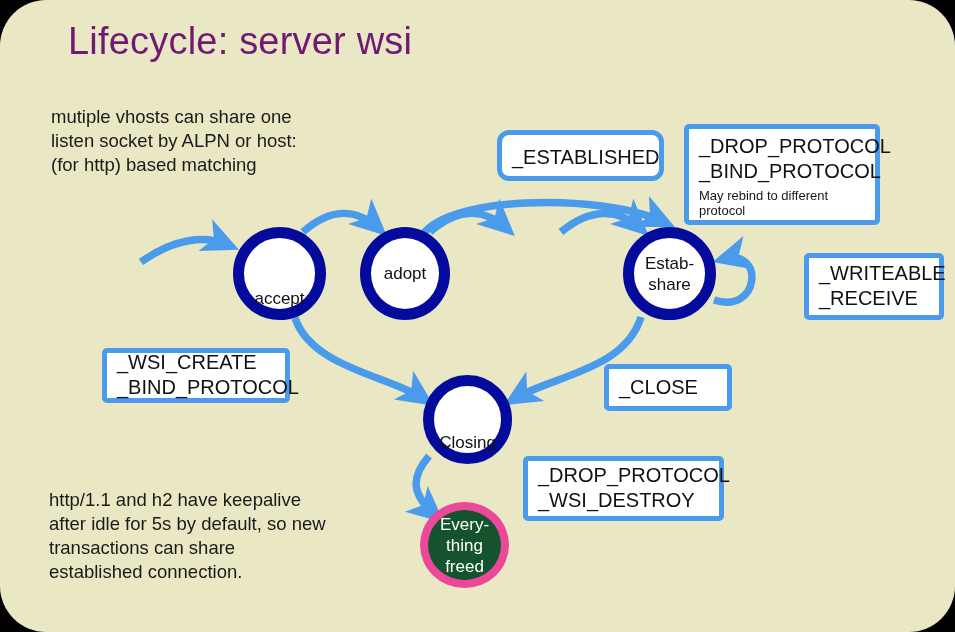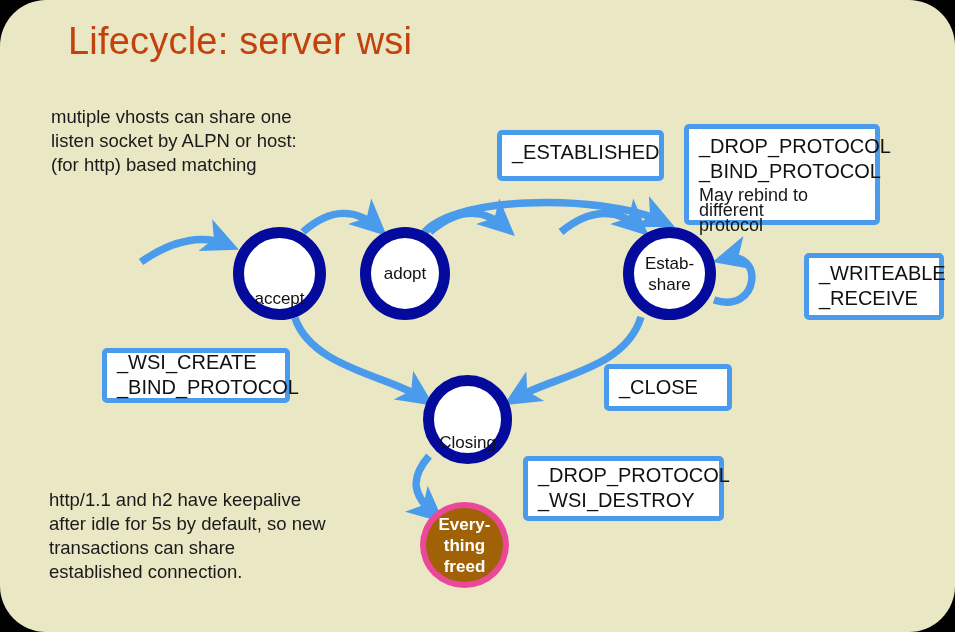--- a/index.html
+++ b/index.html
@@ -29,21 +29,21 @@
     height: 632px;
     pointer-events: none;
   }
 
   
   .page-title {
     position: absolute;
     left: 68px;
     top: 20px;
     font-size: 38px;
-    color: #c2410c;
+    color: #701a75;
     letter-spacing: 0.2px;
     white-space: pre;
   }
   .note {
     position: absolute;
     font-size: 18.5px;
     line-height: 24px;
     color: #1a1a1a;
     white-space: pre-line;
   }
@@ -59,29 +59,29 @@
     box-sizing: border-box;
     padding: 5px 10px 6px 10px;
   }
   .callout .cl-main {
     font-size: 20px;
     line-height: 25px;
     color: #111111;
     white-space: pre-line;
   }
   .callout .cl-sub {
-    font-size: 18px;
+    font-size: 13px;
     line-height: 15px;
     color: #171717;
     white-space: pre-line;
     margin-top: 4px;
   }
 
   #cl-established { left: 497px; top: 130px; width: 167px; height: 51px;
-                    display: flex; align-items: flex-start; }
+                    display: flex; align-items: flex-end; border-radius: 12px; }
   #cl-drop-bind   { left: 684px; top: 124px; width: 196px; height: 101px; }
   #cl-writeable   { left: 804px; top: 253px; width: 140px; height: 67px;
                     display: flex; align-items: center; }
   #cl-wsi-create  { left: 102px; top: 348px; width: 188px; height: 55px;
                     display: flex; align-items: center; }
   #cl-close       { left: 604px; top: 364px; width: 128px; height: 47px;
                     display: flex; align-items: center; }
   #cl-drop-destroy{ left: 523px; top: 456px; width: 201px; height: 65px;
                     display: flex; align-items: center; }
 
@@ -100,24 +100,23 @@
     background: #ffffff;
     border: 11px solid #030a9c;
     color: #111111;
   }
   .node.filled-blue {
     background: #2f6fd0;
     color: #ffffff;
     border: none;
   }
   .node.filled-black {
-    background: #a16207;
+    background: #14532d;
     color: #ffffff;
-    border: 6px solid #ec4899;
-    font-weight: bold;
+    border: 8px solid #ec4899;
   }
   .node .lbl { font-size: 17px; line-height: 21px; }
 
   #node-listen   { left: 52px;  top: 238px; width: 92px;  height: 84px; }
   #node-accept   { left: 233px; top: 227px; width: 93px;  height: 93px; align-items: flex-end; }
   #node-adopt    { left: 360px; top: 227px; width: 90px;  height: 93px; }
   #node-tls      { left: 487px; top: 227px; width: 93px;  height: 93px; }
   #node-estab    { left: 623px; top: 227px; width: 93px;  height: 93px; }
   #node-closing  { left: 423px; top: 375px; width: 89px;  height: 89px; align-items: flex-end; }
   #node-freed    { left: 420px; top: 502px; width: 89px;  height: 86px; }

